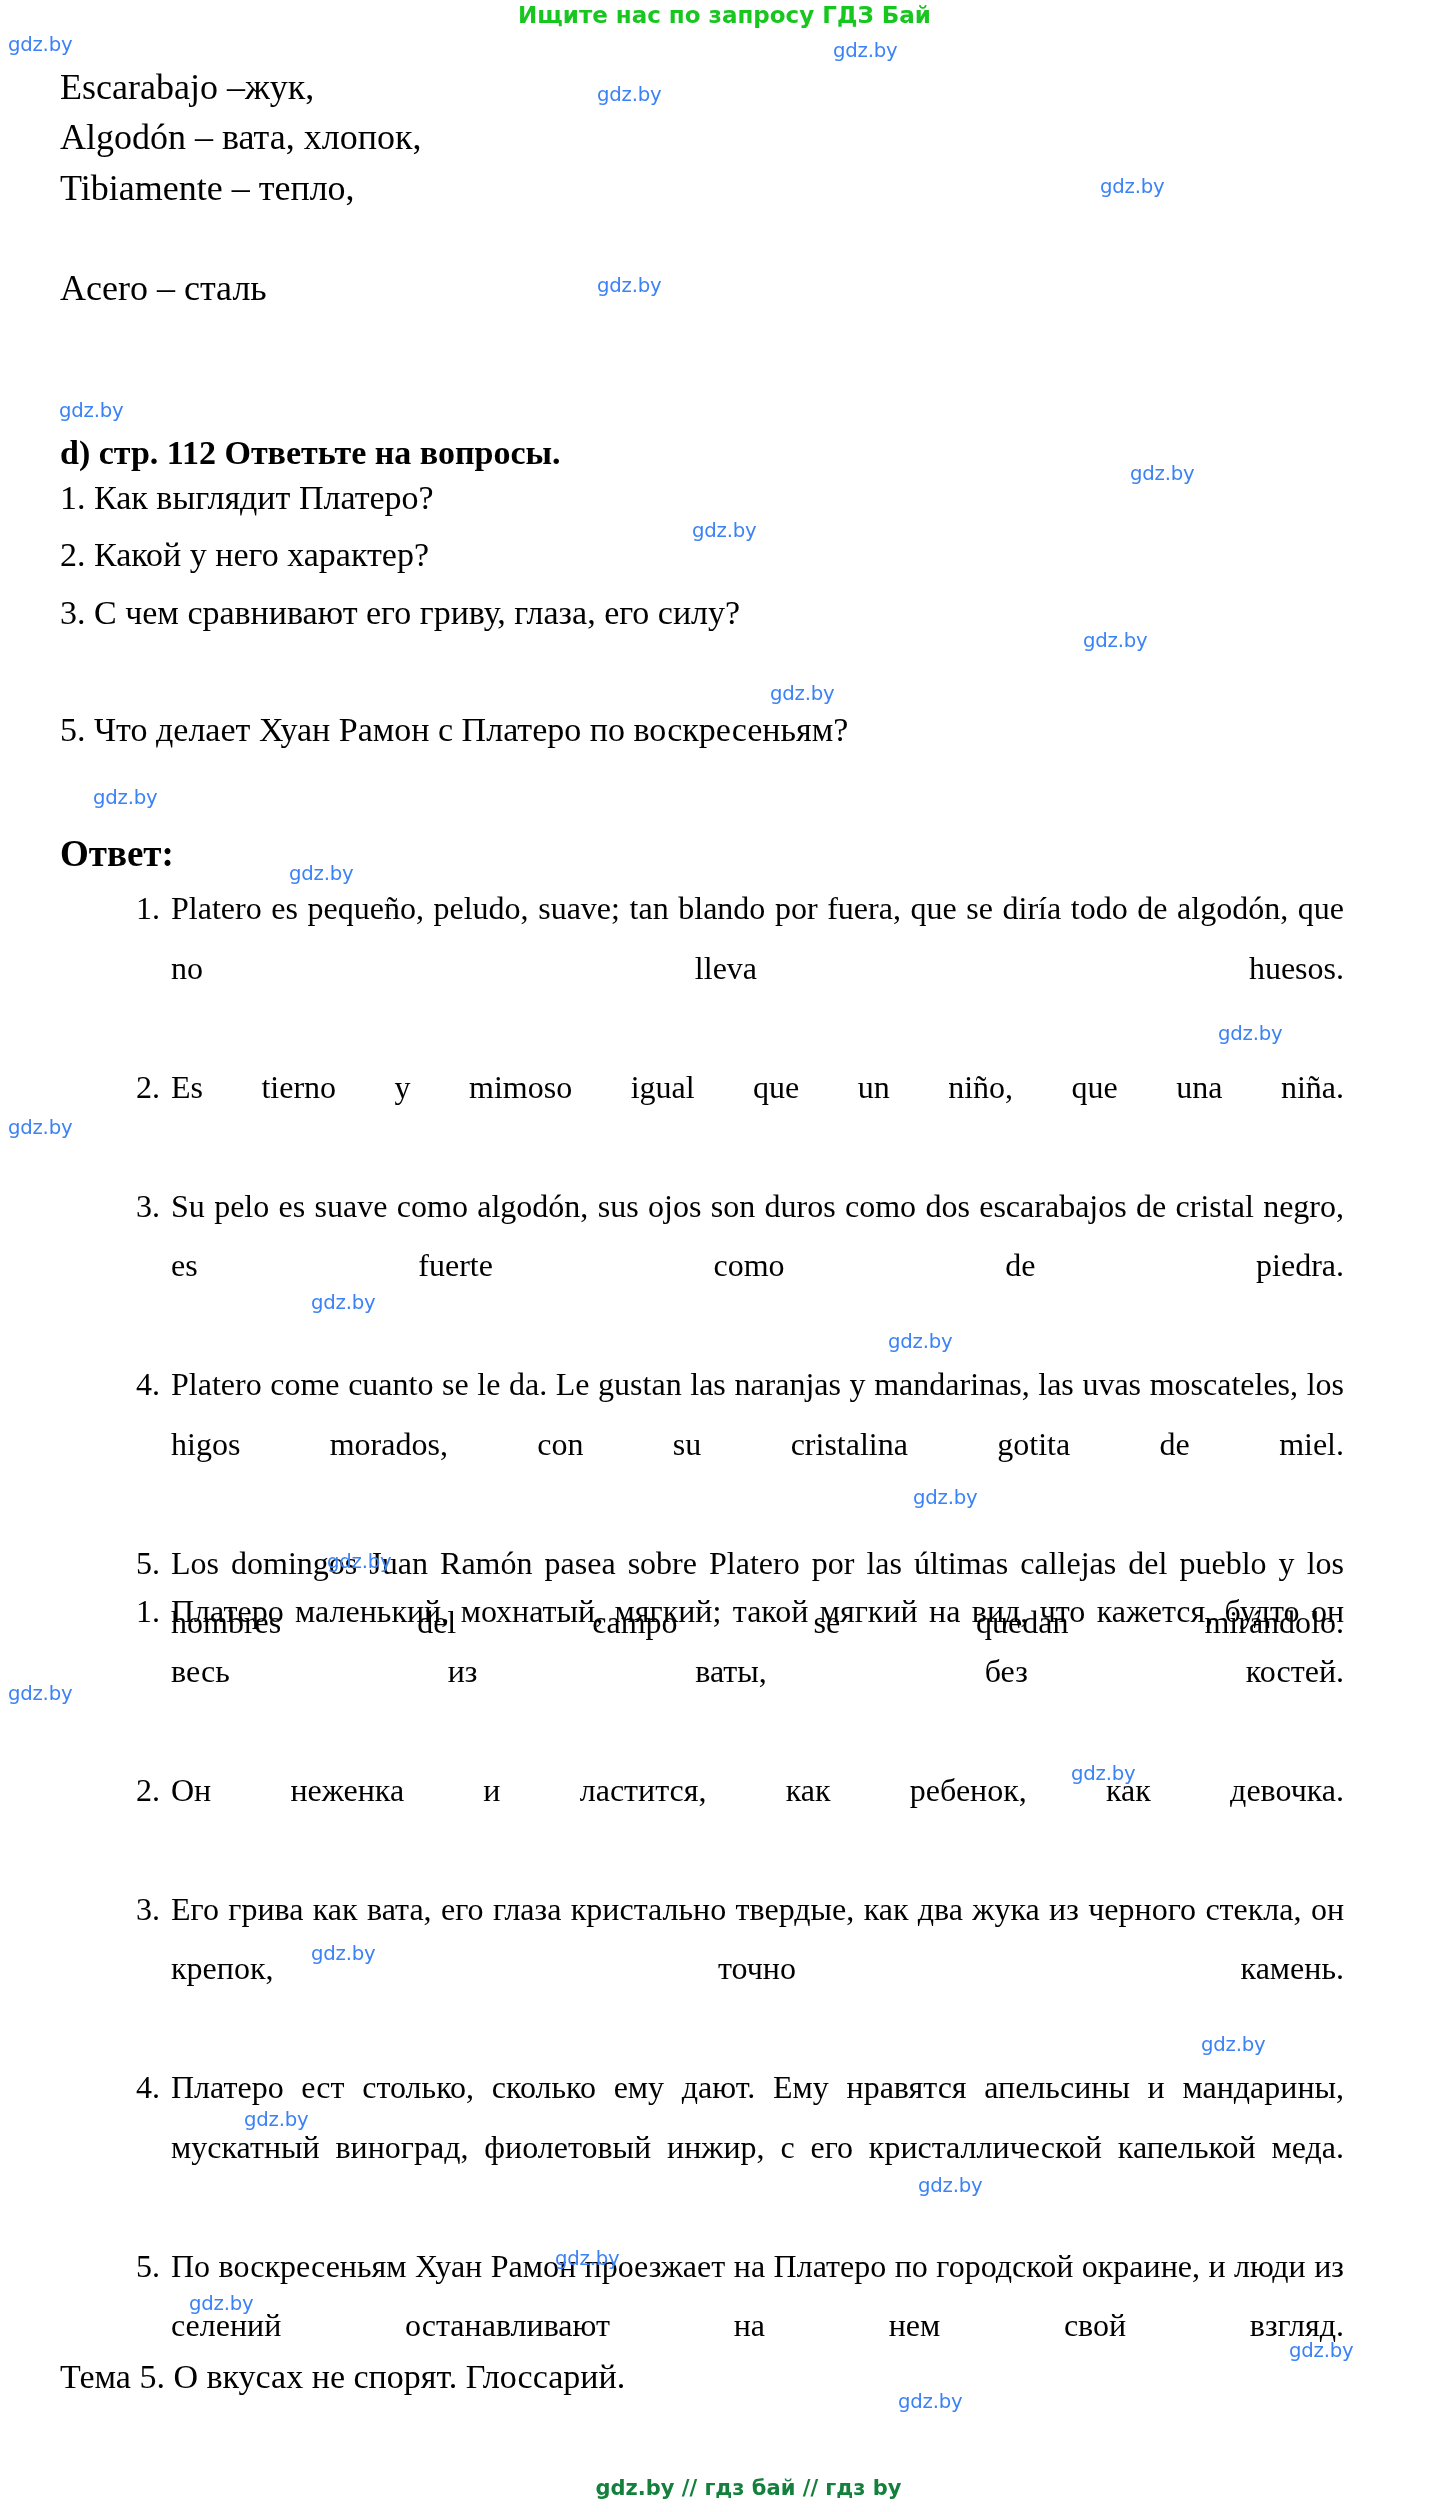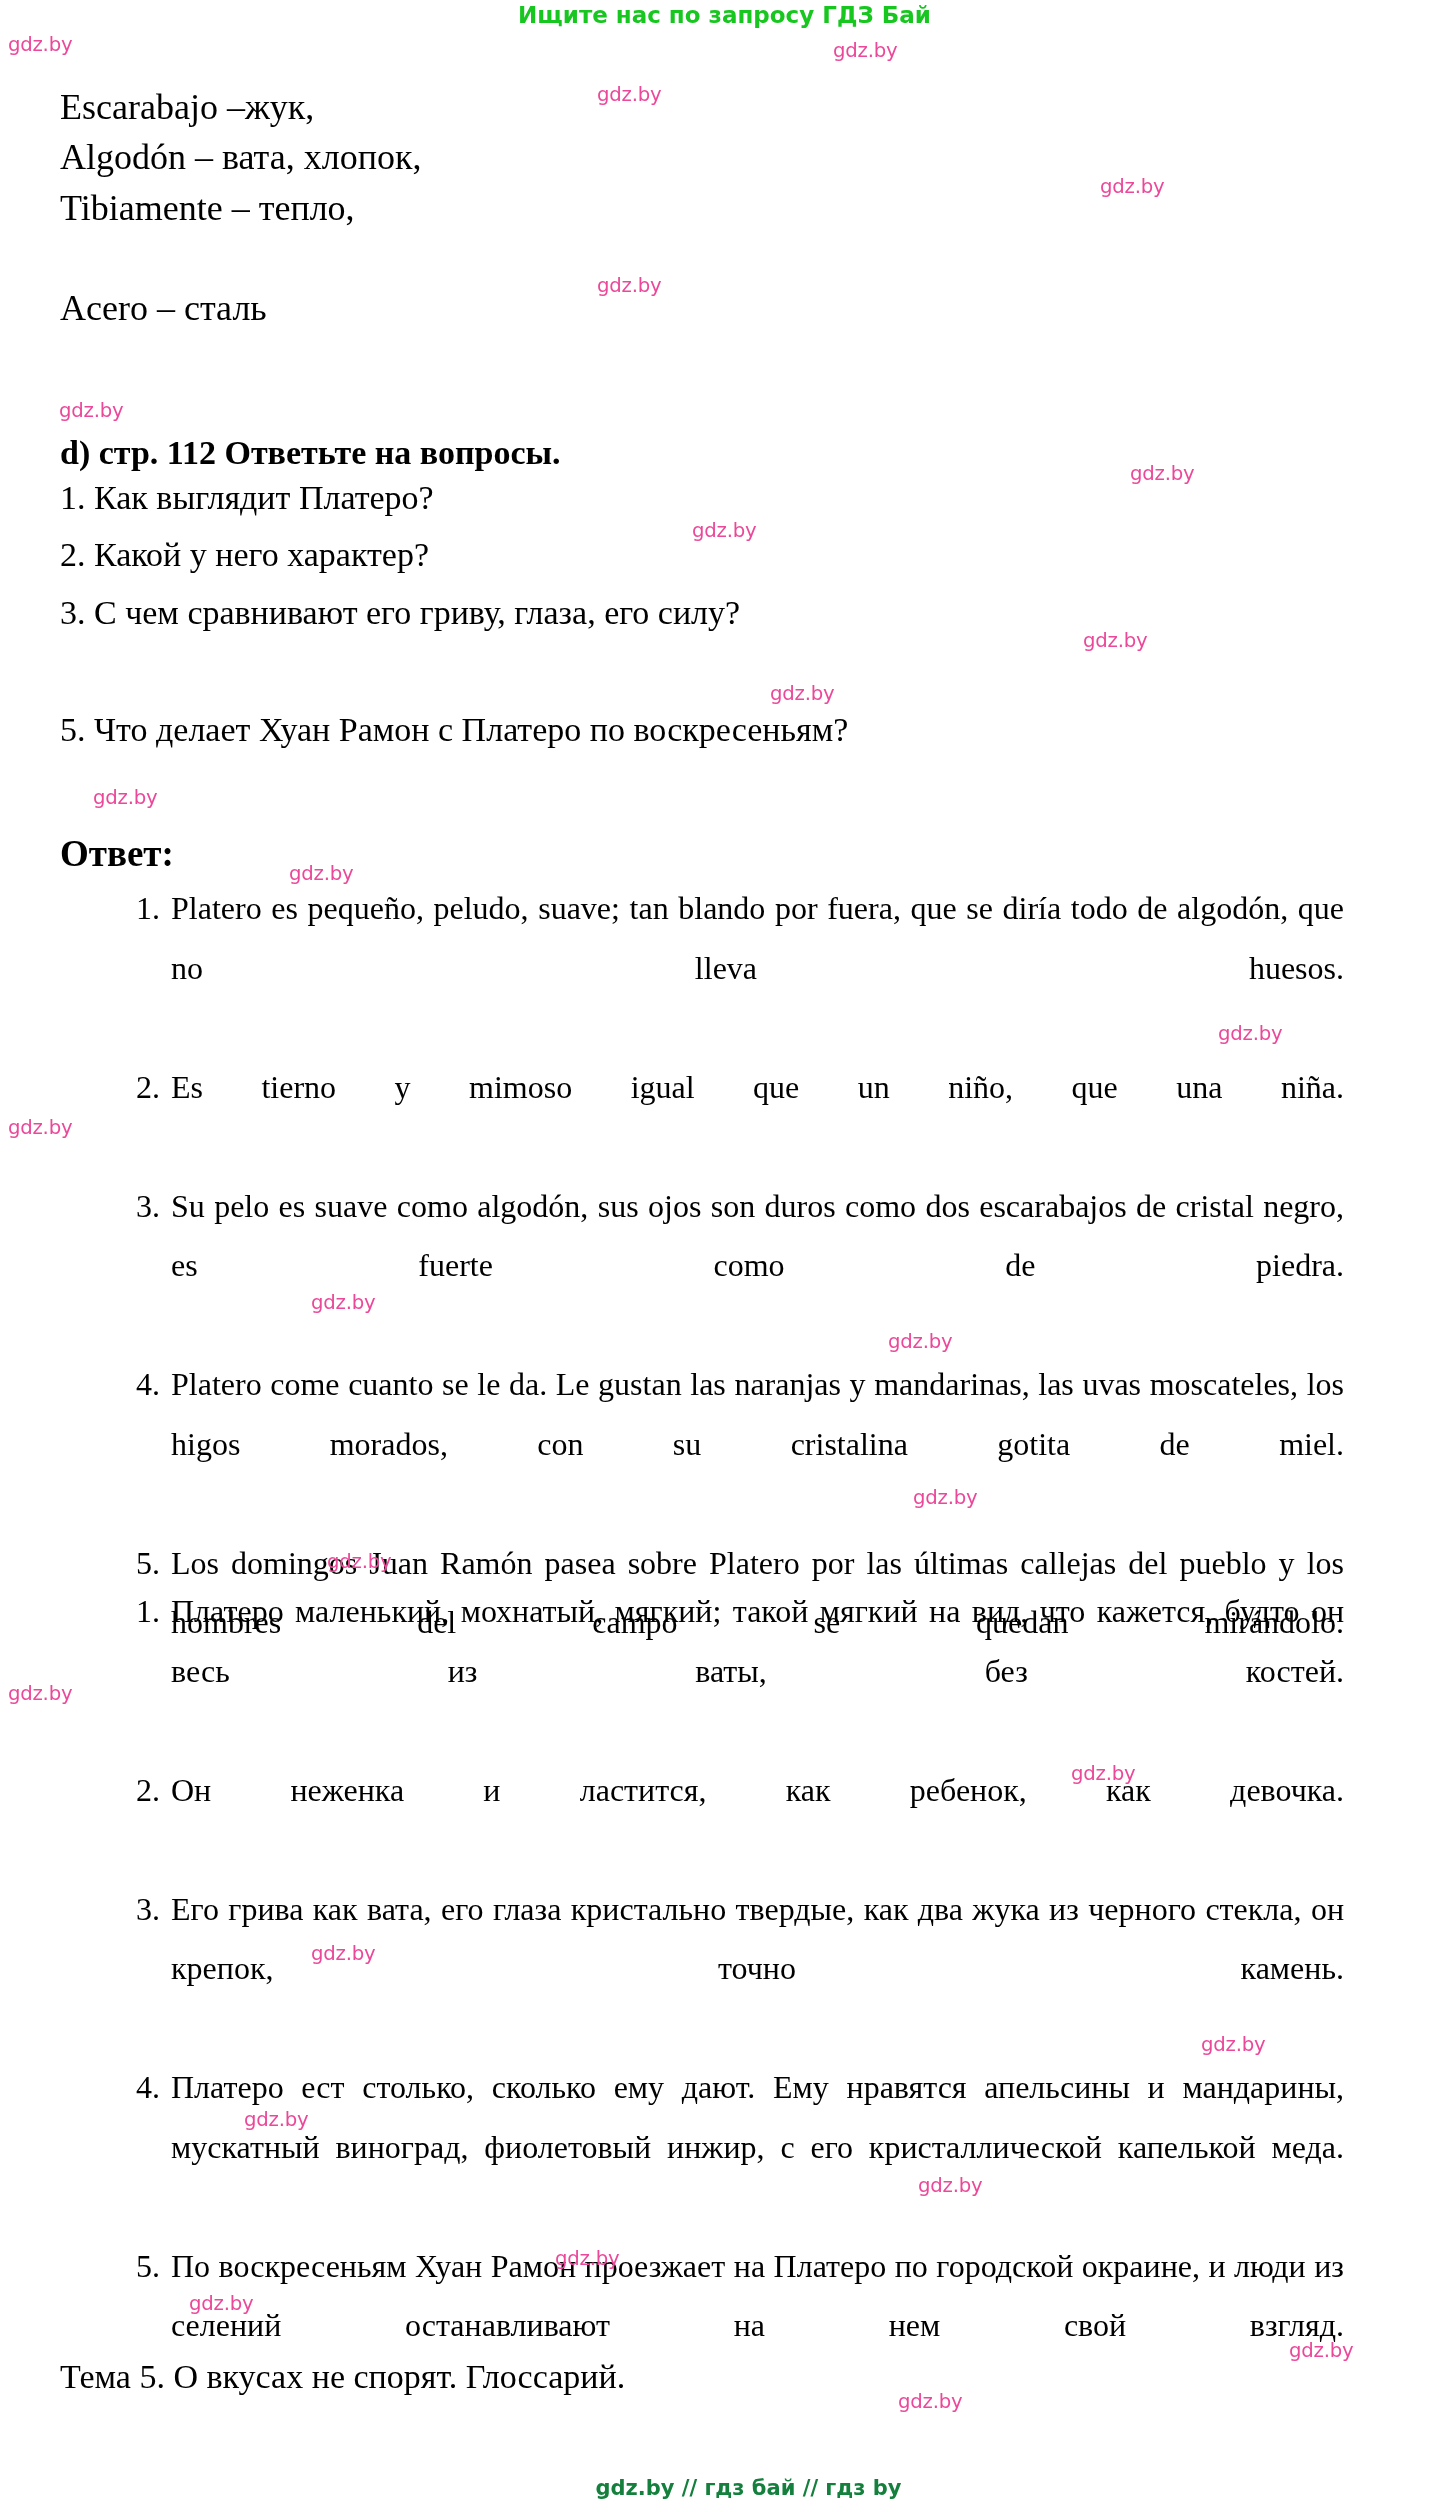--- a/index.html
+++ b/index.html
@@ -14,21 +14,21 @@
     font-family: "Liberation Serif", "DejaVu Serif", serif;
     color: #000000;
     overflow: hidden;
   }
 
   
   .wm {
     position: absolute;
     font-family: "DejaVu Sans", "Liberation Sans", sans-serif;
     font-size: 19.7px;
-    color: #ec4899;
+    color: #3b82f6;
     white-space: nowrap;
     letter-spacing: -0.2px;
     z-index: 5;
     pointer-events: none;
   }
 
   
   .banner {
     position: absolute;
     top: 1.6px;
@@ -49,21 +49,20 @@
     width: 1449px;
     height: 2138px;
   }
 
   .vocab {
     position: absolute;
     left: 60px;
     font-size: 36px;
     line-height: 1.0;
     white-space: nowrap;
-    margin-top: 20px;
   }
 
   .sec-head {
     position: absolute;
     left: 60px;
     font-size: 34px;
     font-weight: bold;
     white-space: nowrap;
   }
 

